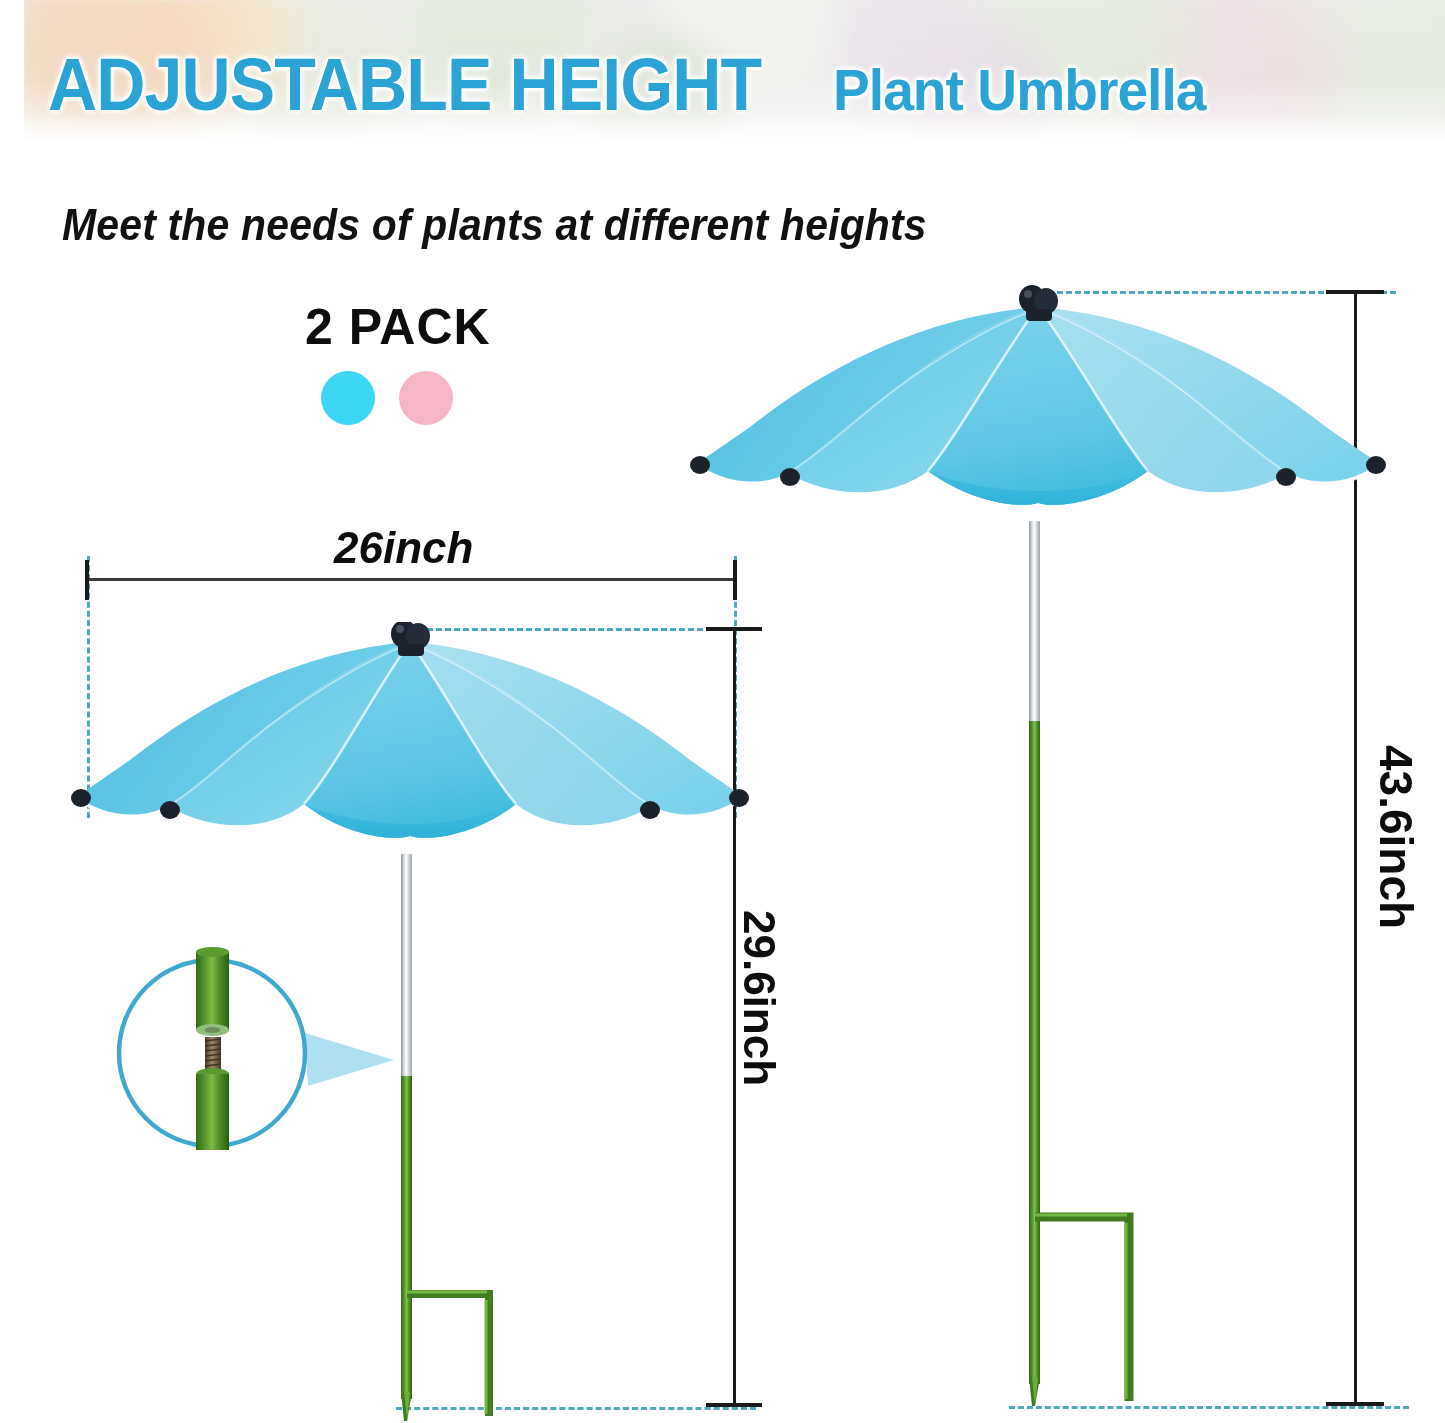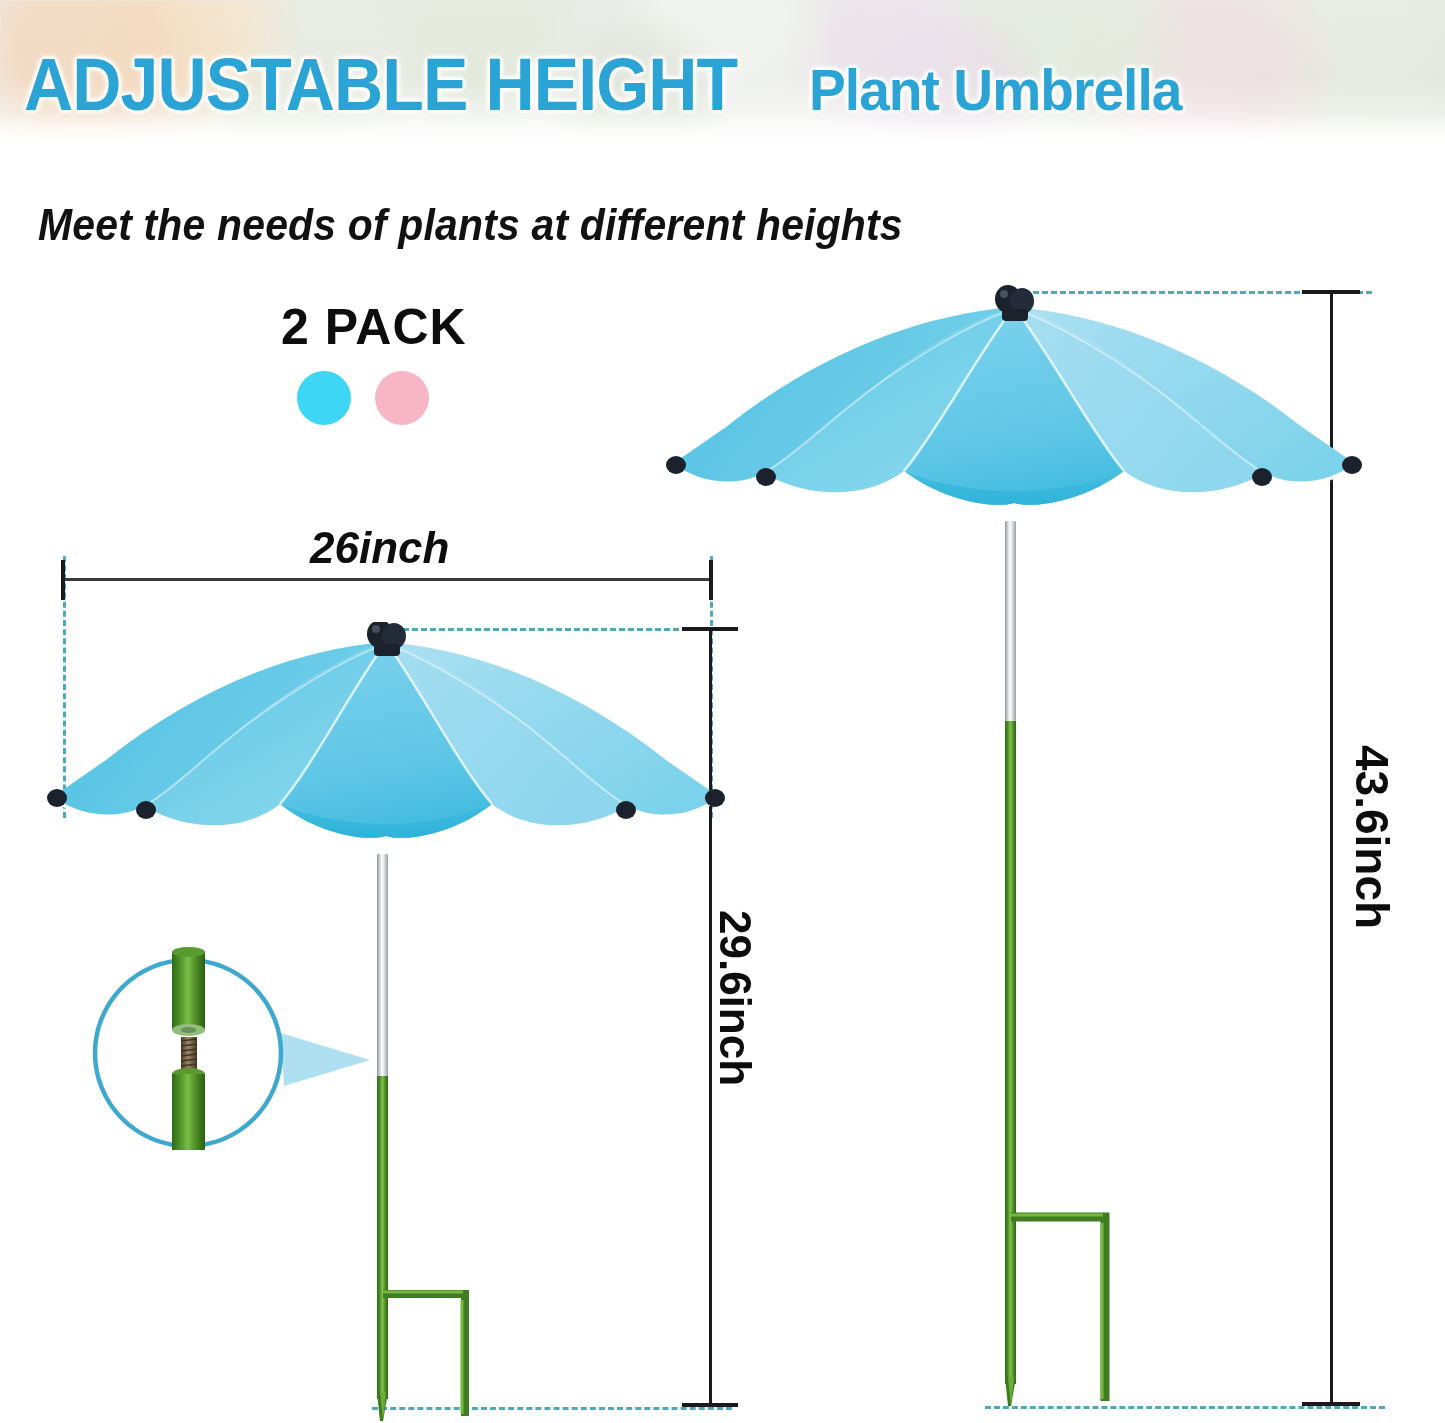--- a/index.html
+++ b/index.html
@@ -3,21 +3,21 @@
 <meta charset="utf-8">
 <title>Adjustable Height Plant Umbrella</title>
 <style>
   * { box-sizing: border-box; margin:0; padding:0; }
   html,body{
     width:1445px; height:1423px;
     background:#ffffff;
     font-family:"Liberation Sans", sans-serif;
     overflow:hidden;
   }
-  #root{ position:relative; width:1227px; height:1423px; background:#fff; }
+  #root{ position:relative; width:1227px; height:1423px; background:#fff;margin-left:24px; }
 
   
   .banner{
     position:absolute; left:0; top:0; width:1445px; height:145px;
     overflow:hidden; background:#d8dad6;
   }
   
   .banner .photo{
     position:absolute; inset:0;
     background:

